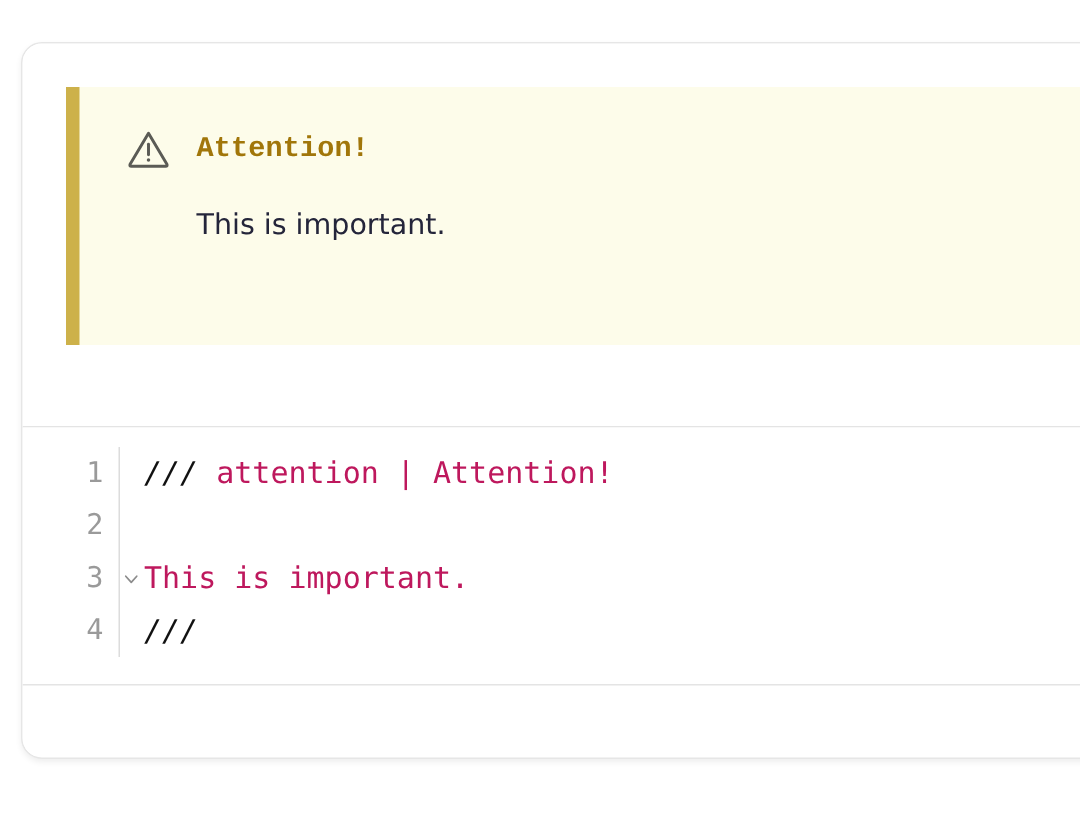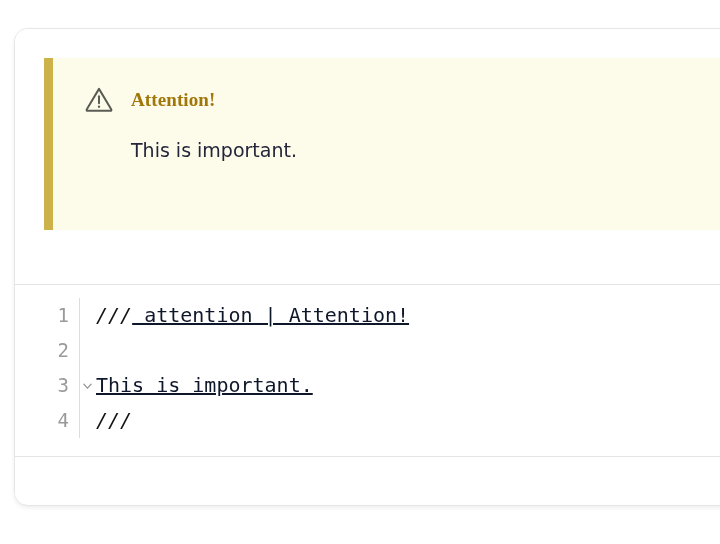--- a/index.html
+++ b/index.html
@@ -62,21 +62,21 @@
   }
 
   .warn-icon {
     width: 30px;
     height: 30px;
     flex: 0 0 auto;
     display: block;
   }
 
   .adm-title {
-    font-family: Liberation Serif, serif;
+    font-family: Liberation Mono, monospace;
     font-size: 19px;
     font-weight: bold;
     color: #a1760a;
     letter-spacing: 0.1px;
     line-height: 1;
   }
 
   .adm-body {
     padding: 24px 0 0 78px;
     font-family: "DejaVu Sans", sans-serif;
@@ -149,22 +149,21 @@
     line-height: 35px;
     color: #111111;
   }
 
   .tok-delim {
     font-style: italic;
     color: #111111;
   }
 
   .tok-plain {
-    color: #0f172a;
-    text-decoration: underline;
+    color: #be185d;
   }
 
   
   .card-footer {
     height: 47px;
     background: #ffffff;
   }
 </style>
 </head>
 <body>

